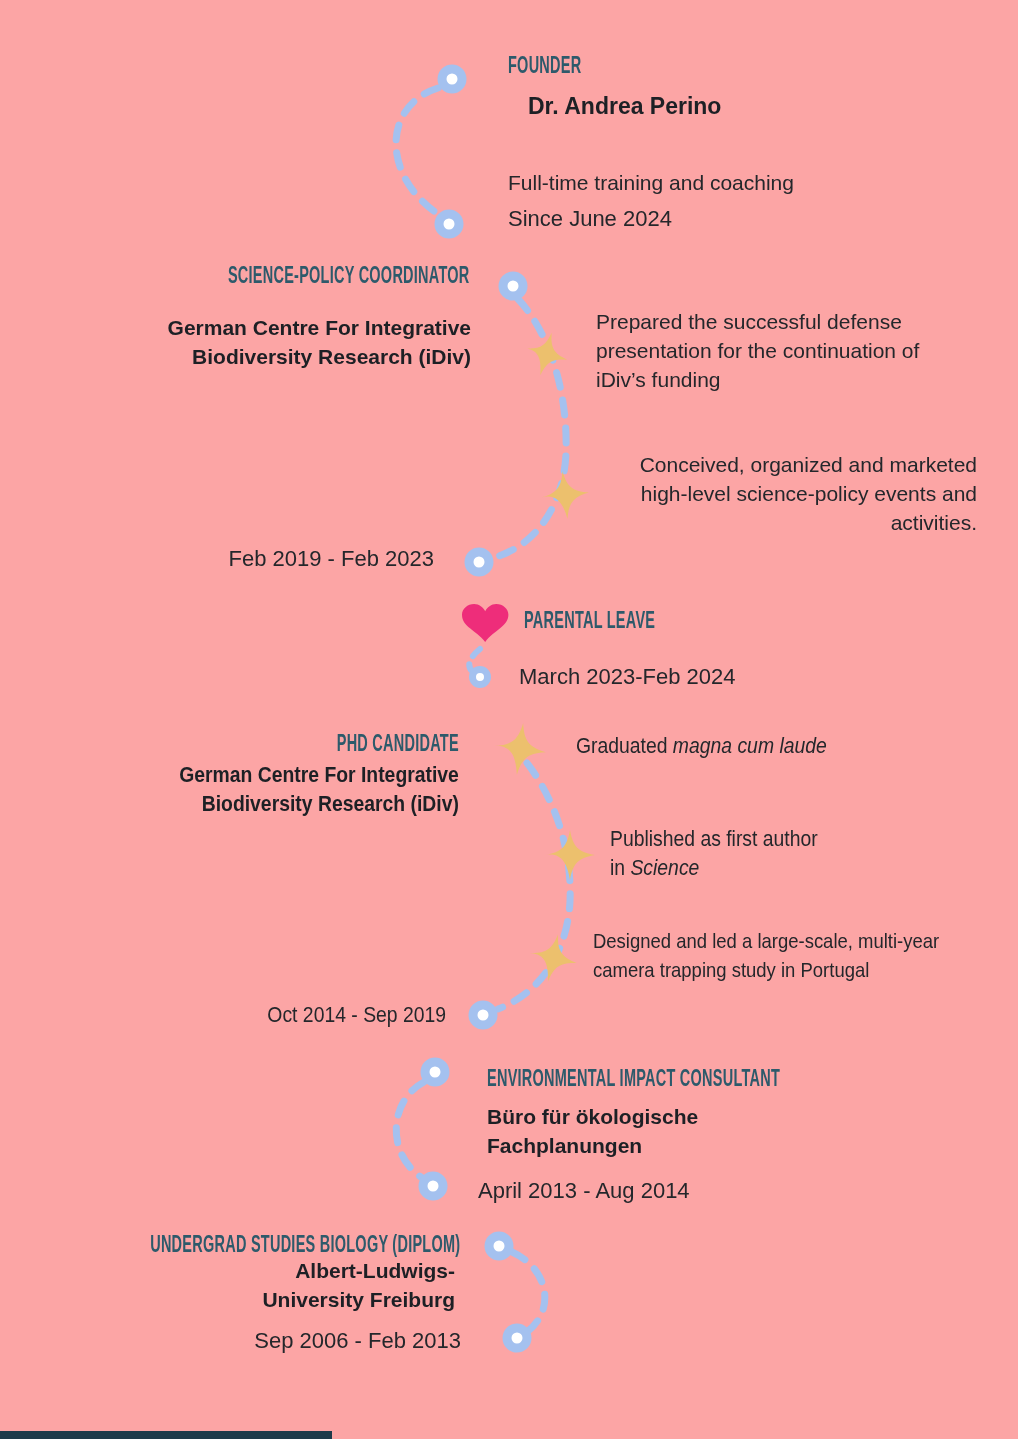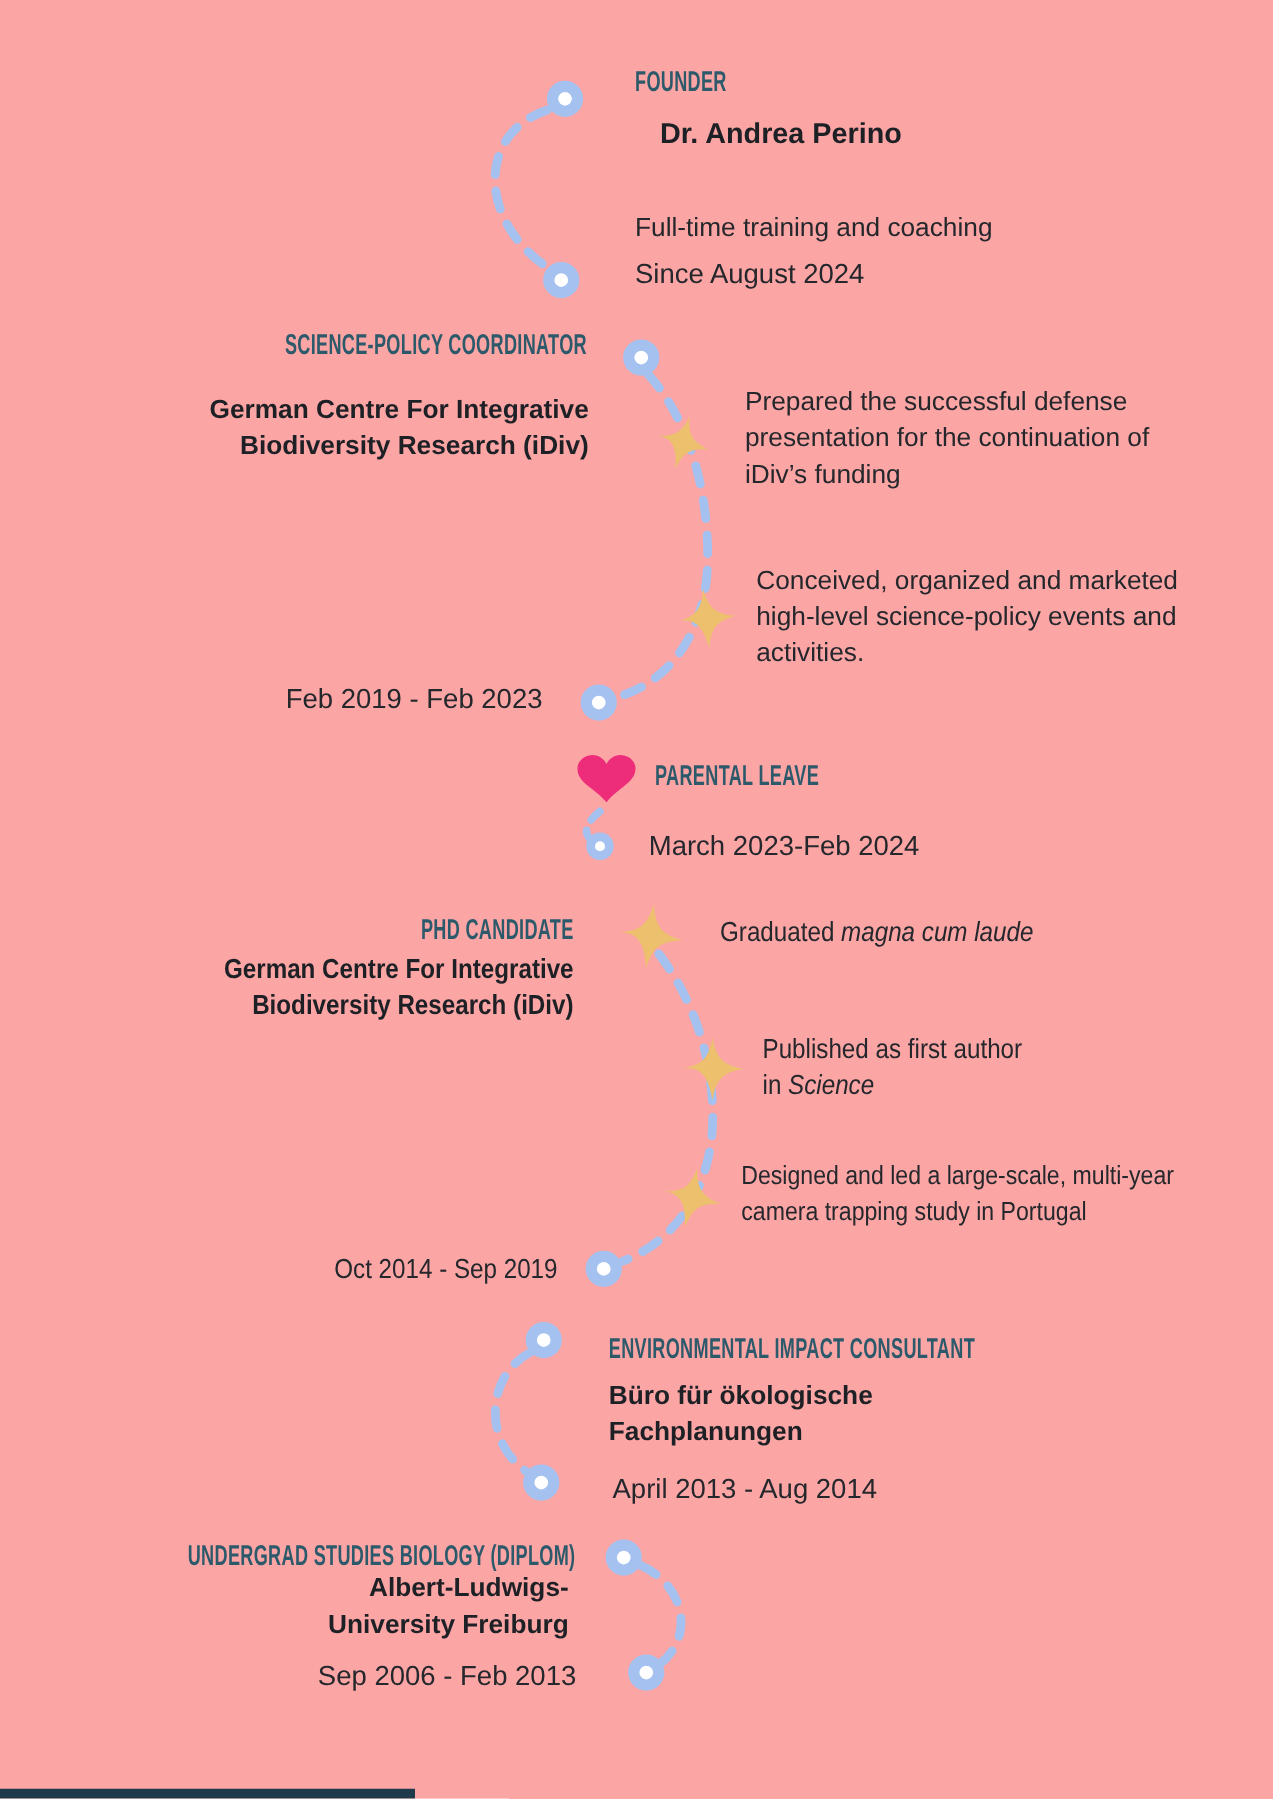--- a/index.html
+++ b/index.html
@@ -70,44 +70,44 @@
       <path transform="translate(570,855)" d="M0,-25 C2.9,-8.3 8.3,-2.9 25,0 C8.3,2.9 2.9,8.3 0,25 C-2.9,8.3 -8.3,-2.9 -25,0 C-8.3,-2.9 -2.9,-8.3 0,-25 Z"></path>
       <path transform="translate(553,958) rotate(12)" d="M0,-24 C2.8,-8 8,-2.8 24,0 C8,2.8 2.8,8 0,24 C-2.8,8 -8,-2.8 -24,0 C-8,-2.8 -2.8,-8 0,-24 Z"></path>
     </g>
 
     <path fill="#ee2d7a" transform="translate(462,604) scale(1.45,1.28)" d="M23.6,0c-3.4,0-6.3,2.7-7.6,5.6C14.7,2.7,11.8,0,8.4,0C3.8,0,0,3.8,0,8.4 c0,9.4,9.5,11.9,16,21.2c6.1-9.3,16-12.1,16-21.2C32,3.8,28.2,0,23.6,0z"></path>
   </svg>
 
   <div class="abs caps oleft" style="left:508px;top:51px;">FOUNDER</div>
   <div class="abs org" style="left:528px;top:92px;font-size:23px;">Dr. Andrea Perino</div>
   <div class="abs body-text" style="left:508px;top:148px;margin-top:20px;">Full-time training and coaching</div>
-  <div class="abs date" style="left:508px;top:205px;">Since August 2024</div>
+  <div class="abs date" style="left:508px;top:205px;">Since June 2024</div>
 
   <div class="abs caps oright" style="right:548px;top:261px;">SCIENCE-POLICY COORDINATOR</div>
   <div class="abs org oright" style="right:547px;top:313px;">German Centre For Integrative
 Biodiversity Research (iDiv)</div>
   <div class="abs body-text" style="left:596px;top:307px;width:362px;">Prepared the successful defense presentation for the continuation of iDiv’s funding</div>
-  <div class="abs body-text" style="left:605px;top:450px;width:372px;">Conceived, organized and marketed high-level science-policy events and activities.</div>
+  <div class="abs body-text" style="left:605px;top:450px;width:372px;text-align:right;">Conceived, organized and marketed high-level science-policy events and activities.</div>
   <div class="abs date oright" style="right:584px;top:545px;">Feb 2019 - Feb 2023</div>
 
   <div class="abs caps oleft" style="left:524px;top:606px;">PARENTAL LEAVE</div>
   <div class="abs date" style="left:519px;top:663px;">March 2023-Feb 2024</div>
 
   <div class="abs caps oright" style="right:559px;top:729px;">PHD CANDIDATE</div>
   <div class="abs org oright cond" style="right:559px;top:760px;font-size:22px;">German Centre For Integrative
 Biodiversity Research (iDiv)</div>
   <div class="abs body-text cond oleft" style="left:576px;top:731px;font-size:22px;white-space:nowrap;"><span>Graduated </span><span class="i">magna cum laude</span></div>
   <div class="abs body-text cond oleft" style="left:610px;top:824px;font-size:22px;"><span>Published as first author</span><br><span>in </span><span class="i">Science</span></div>
   <div class="abs body-text cond oleft" style="left:593px;top:926px;width:440px;">Designed and led a large-scale, multi-year camera trapping study in Portugal</div>
   <div class="abs date cond oright" style="right:572px;top:1001px;">Oct 2014 - Sep 2019</div>
 
   <div class="abs caps oleft" style="left:487px;top:1064px;">ENVIRONMENTAL IMPACT CONSULTANT</div>
   <div class="abs org" style="left:487px;top:1102px;">Büro für ökologische
 Fachplanungen</div>
-  <div class="abs date" style="left:490px;top:1177px;">April 2013 - Aug 2014</div>
+  <div class="abs date" style="left:478px;top:1177px;">April 2013 - Aug 2014</div>
 
   <div class="abs caps oright" style="right:558px;top:1230px;">UNDERGRAD STUDIES BIOLOGY (DIPLOM)</div>
   <div class="abs org oright" style="right:563px;top:1256px;">Albert-Ludwigs-
 University Freiburg</div>
   <div class="abs date oright" style="right:557px;top:1327px;">Sep 2006 - Feb 2013</div>
 
   <div class="footer-bar"></div>
 
 </div>
 

